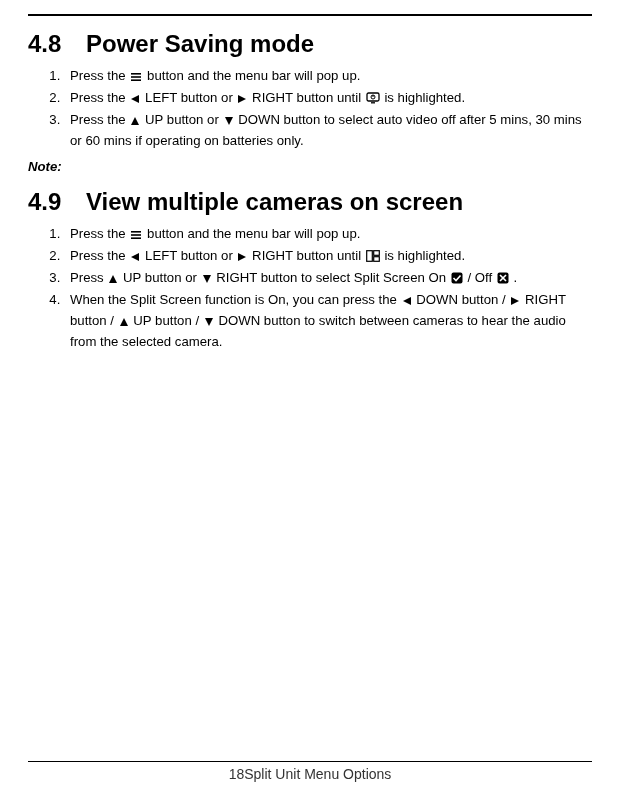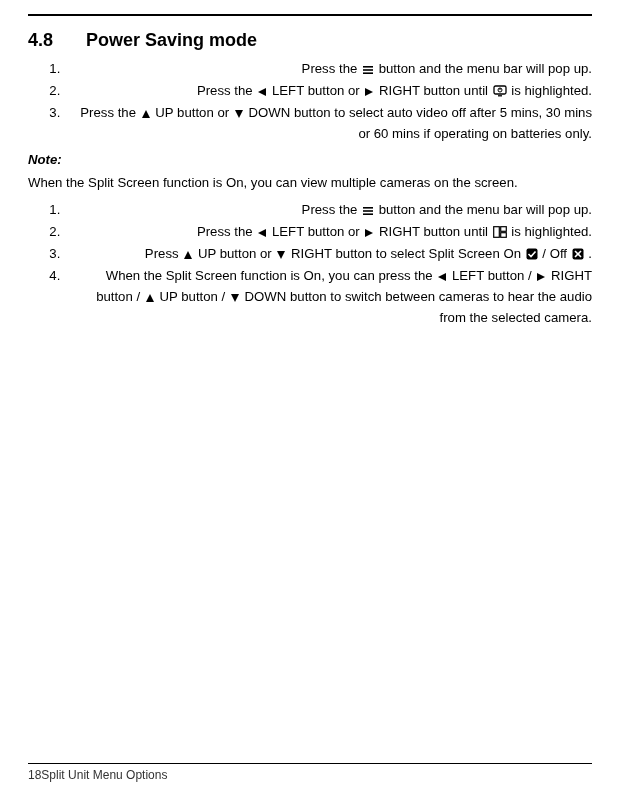--- a/index.html
+++ b/index.html
@@ -15,21 +15,21 @@
     width: 620px;
     height: 786px;
     padding: 0 28px;
     position: relative;
   }
   .top-rule {
     border-top: 2px solid #000;
     margin-top: 14px;
   }
   h2.section-heading {
-    font-size: 18px;
+    font-size: 24px;
     font-weight: bold;
     margin: 14px 0 8px 0;
   }
   .sec-num {
     display: inline-block;
     width: 58px;
   }
   .body-text, ol.steps li, .note-body {
     font-size: 13.2px;
     line-height: 1.45;
@@ -37,41 +37,40 @@
   .body-text {
     margin: 6px 0 8px 0;
   }
   ol.steps {
     margin: 4px 0 8px 0;
     padding-left: 36px;
   }
   ol.steps li {
     padding-left: 6px;
     margin: 1px 0;
-    text-align: right;
   }
   .note-label {
     font-style: italic;
     font-weight: bold;
     font-size: 13.2px;
     margin: 1px 0 2px 0;
   }
   .note-body {
     margin: 2px 0 10px 0;
   }
   .footer {
     position: absolute;
     left: 28px;
     right: 28px;
     bottom: 18px;
     border-top: 1.5px solid #000;
     padding-top: 4px;
     display: flex;
-    justify-content: flex-start;
-    font-size: 12px;
+    justify-content: center;
+    font-size: 14px;
     color: #333;
   }
   
   .icon {
     display: inline-block;
     vertical-align: -2px;
     margin: 0 1px;
   }
 </style>
 </head>
@@ -120,22 +119,24 @@
       <span> UP button or </span>
       <span class="icon"><svg width="10" height="10">
             <polygon points="1,1 9,1 5,9" fill="#000"></polygon>
           </svg></span>
       <span> DOWN button to select auto video off after 5 mins, 30 mins or 60 mins if operating on batteries only.</span>
     </li>
   </ol>
 
   <div class="note-label">Note:</div>
 
-
-  <div class="body-text">When the Split Screen function is On, you can view multiple cameras on the screen.</div>
+  <h2 class="section-heading">
+    <span class="sec-num">4.9</span><span>View multiple cameras on screen</span>
+  </h2>
+
 
   <ol class="steps">
     <li>
       <span>Press the </span>
       <span class="icon"><svg width="12" height="10">
             <rect x="1" y="1" width="10" height="1.6" fill="#000"></rect>
             <rect x="1" y="4.2" width="10" height="1.6" fill="#000"></rect>
             <rect x="1" y="7.4" width="10" height="1.6" fill="#000"></rect>
           </svg></span>
       <span> button and the menu bar will pop up.</span>
@@ -177,21 +178,21 @@
             <line x1="3" y1="3" x2="9" y2="9" stroke="#fff" stroke-width="1.6"></line>
             <line x1="9" y1="3" x2="3" y2="9" stroke="#fff" stroke-width="1.6"></line>
           </svg></span>
       <span>.</span>
     </li>
     <li>
       <span>When the Split Screen function is On, you can press the </span>
       <span class="icon"><svg width="10" height="10">
             <polygon points="9,1 9,9 1,5" fill="#000"></polygon>
           </svg></span>
-      <span> LEFT button / </span>
+      <span> DOWN button / </span>
       <span class="icon"><svg width="10" height="10">
             <polygon points="1,1 1,9 9,5" fill="#000"></polygon>
           </svg></span>
       <span> RIGHT button / </span>
       <span class="icon"><svg width="10" height="10">
             <polygon points="1,9 9,9 5,1" fill="#000"></polygon>
           </svg></span>
       <span> UP button / </span>
       <span class="icon"><svg width="10" height="10">
             <polygon points="1,1 9,1 5,9" fill="#000"></polygon>

